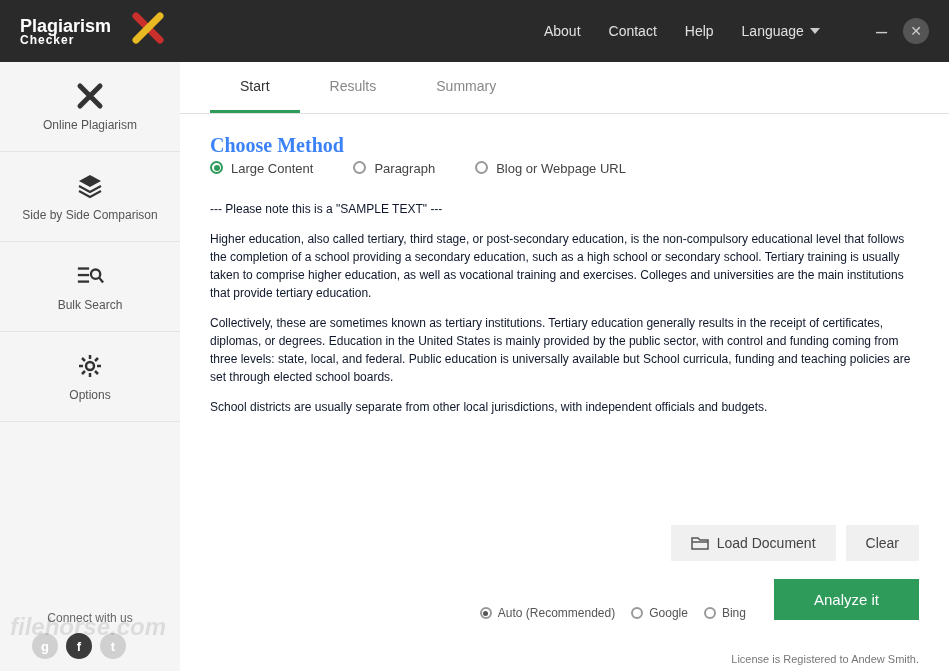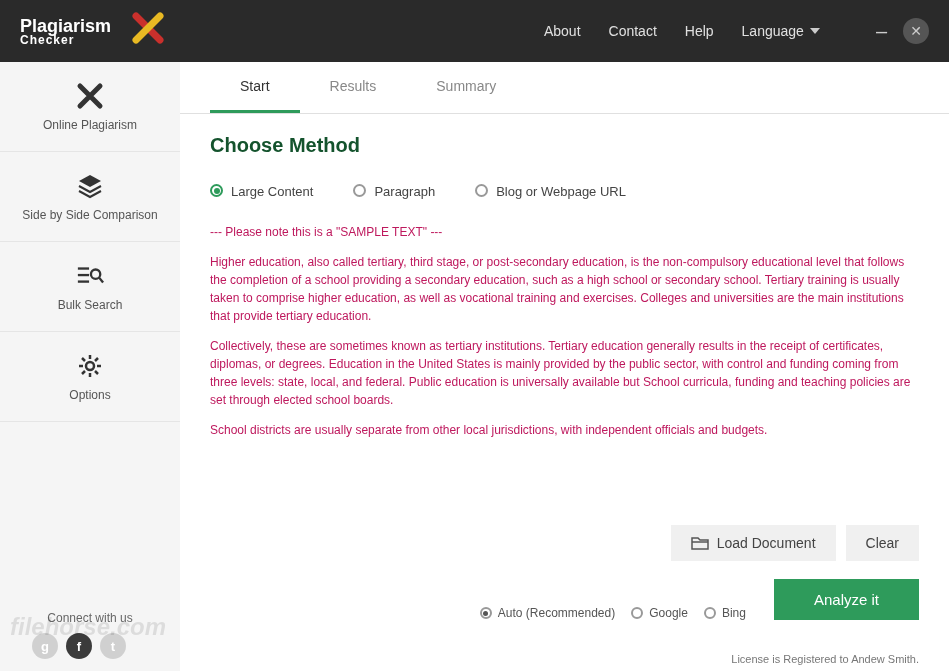--- a/index.html
+++ b/index.html
@@ -29,29 +29,29 @@
 .social-row { display: flex; gap: 8px; justify-content: flex-start; padding-left: 20px; }
 .social-btn { width: 26px; height: 26px; border-radius: 50%; background: rgba(0,0,0,0.15); color: #fff; display: flex; align-items: center; justify-content: center; font-size: 13px; font-weight: bold; cursor: pointer; }
 .social-fb { background: #3b3b3b; }
 
 .main { flex: 1; display: flex; flex-direction: column; background: #fff; }
 .tabs { display: flex; border-bottom: 1px solid #e0e0e0; padding-left: 30px; }
 .tab { padding: 16px 30px; font-size: 14px; color: #888; cursor: pointer; border-bottom: 3px solid transparent; }
 .tab.active { color: #333; border-bottom-color: #2e9b5b; }
 
 .content { flex: 1; padding: 20px 30px 10px 30px; display: flex; flex-direction: column; overflow: hidden; }
-.method-title { color: #14532d; font-size: 20px; font-weight: 600; margin-bottom: 27px; }
+.method-title { color: #3b82f6; font-size: 20px; font-weight: 600; margin-bottom: 4px; font-family: Liberation Serif, serif; }
 .radio-row { display: flex; gap: 40px; margin-bottom: 10px; padding-bottom: 14px; }
 .radio-opt { display: flex; align-items: flex-start; gap: 8px; font-size: 13px; color: #444; cursor: pointer; }
 .radio-dot { width: 13px; height: 13px; border-radius: 50%; border: 2px solid #999; display: flex; align-items: center; justify-content: center; }
 .radio-dot.selected { border-color: #2e9b5b; }
 .radio-dot.selected::after { content: ''; width: 6px; height: 6px; border-radius: 50%; background: #2e9b5b; }
 
 .content-heading { font-size: 24px; color: #777; font-weight: 400; margin-bottom: 24px; }
-.sample-text { font-size: 12px; color: #be185d; line-height: 1.5; }
+.sample-text { font-size: 12px; color: #0f172a; line-height: 1.5; }
 .sample-text p { margin-bottom: 12px; }
 
 .action-row { display: flex; justify-content: flex-end; gap: 10px; padding: 10px 30px; }
 .btn { padding: 10px 20px; background: #f0f0f0; border: none; font-size: 14px; color: #444; cursor: pointer; display: flex; align-items: center; gap: 8px; }
 
 .bottom-bar { display: flex; align-items: flex-end; justify-content: flex-end; padding: 8px 30px 4px 30px; gap: 28px; }
 .engine-radios { display: flex; gap: 16px; align-items: center; }
 .engine-opt { display: flex; align-items: center; gap: 6px; font-size: 12px; color: #555; cursor: pointer; }
 .engine-dot { width: 12px; height: 12px; border-radius: 50%; border: 2px solid #999; display: flex; align-items: center; justify-content: center; }
 .engine-dot.selected::after { content: ''; width: 5px; height: 5px; border-radius: 50%; background: #555; }

